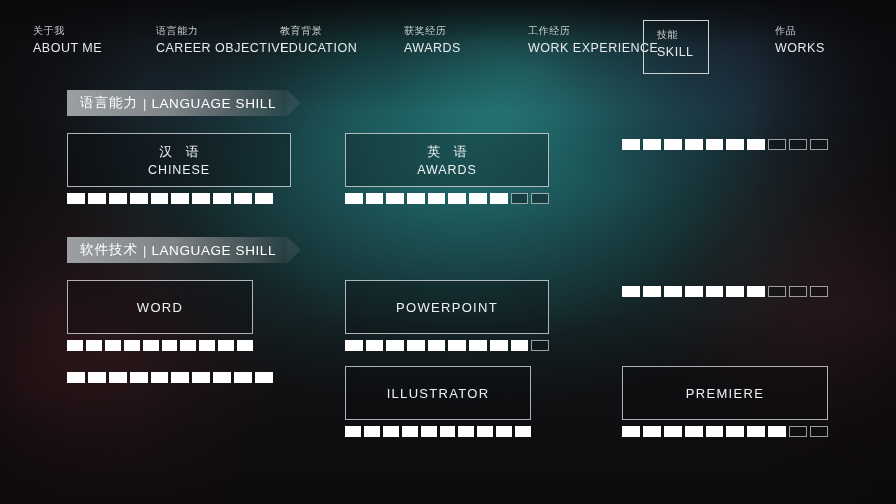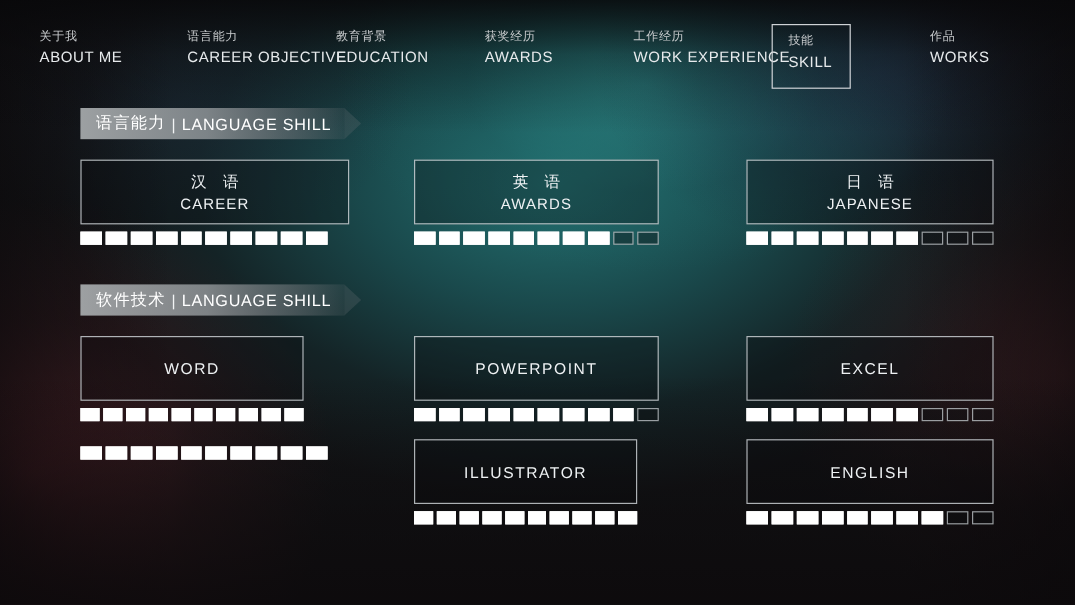--- a/index.html
+++ b/index.html
@@ -129,21 +129,21 @@
     <div class="sec-head" style="top: 90px; left: 67px;">
       <div class="sec-bar">
         <span class="sec-cn">语言能力</span>
         <span class="sec-sep">|</span>
         <span class="sec-en">LANGUAGE SHILL</span>
       </div>
     </div>
     <div class="card" style="left: 67px; top: 133px; width: 224px;">
       <div class="card-box">
         <div class="card-cn">汉 语</div>
-        <div class="card-en">CAREER</div>
+        <div class="card-en">CHINESE</div>
       </div>
       <div class="meter">
         <div class="seg on" style="width: 17.9px;"></div>
         <div class="seg on" style="width: 17.9px;"></div>
         <div class="seg on" style="width: 17.9px;"></div>
         <div class="seg on" style="width: 17.9px;"></div>
         <div class="seg on" style="width: 17.9px;"></div>
         <div class="seg on" style="width: 17.9px;"></div>
         <div class="seg on" style="width: 17.9px;"></div>
         <div class="seg on" style="width: 17.9px;"></div>
@@ -163,24 +163,20 @@
         <div class="seg on" style="width: 17.7px;"></div>
         <div class="seg on" style="width: 17.7px;"></div>
         <div class="seg on" style="width: 17.7px;"></div>
         <div class="seg on" style="width: 17.7px;"></div>
         <div class="seg on" style="width: 17.7px;"></div>
         <div class="seg off" style="width: 17.7px;"></div>
         <div class="seg off" style="width: 17.7px;"></div>
       </div>
     </div>
     <div class="card" style="left: 622px; top: 133px; width: 206px;">
-      <div class="card-box">
-        <div class="card-cn">日 语</div>
-        <div class="card-en">JAPANESE</div>
-      </div>
       <div class="meter">
         <div class="seg on" style="width: 17.9px;"></div>
         <div class="seg on" style="width: 17.9px;"></div>
         <div class="seg on" style="width: 17.9px;"></div>
         <div class="seg on" style="width: 17.9px;"></div>
         <div class="seg on" style="width: 17.9px;"></div>
         <div class="seg on" style="width: 17.9px;"></div>
         <div class="seg on" style="width: 17.9px;"></div>
         <div class="seg off" style="width: 17.9px;"></div>
         <div class="seg off" style="width: 17.9px;"></div>
@@ -222,23 +218,20 @@
         <div class="seg on" style="width: 17.7px;"></div>
         <div class="seg on" style="width: 17.7px;"></div>
         <div class="seg on" style="width: 17.7px;"></div>
         <div class="seg on" style="width: 17.7px;"></div>
         <div class="seg on" style="width: 17.7px;"></div>
         <div class="seg on" style="width: 17.7px;"></div>
         <div class="seg off" style="width: 17.7px;"></div>
       </div>
     </div>
     <div class="card" style="left: 622px; top: 280px; width: 206px;">
-      <div class="card-box">
-        <div class="card-en solo">EXCEL</div>
-      </div>
       <div class="meter">
         <div class="seg on" style="width: 17.9px;"></div>
         <div class="seg on" style="width: 17.9px;"></div>
         <div class="seg on" style="width: 17.9px;"></div>
         <div class="seg on" style="width: 17.9px;"></div>
         <div class="seg on" style="width: 17.9px;"></div>
         <div class="seg on" style="width: 17.9px;"></div>
         <div class="seg on" style="width: 17.9px;"></div>
         <div class="seg off" style="width: 17.9px;"></div>
         <div class="seg off" style="width: 17.9px;"></div>
@@ -271,21 +264,21 @@
         <div class="seg on" style="width: 17.7px;"></div>
         <div class="seg on" style="width: 17.7px;"></div>
         <div class="seg on" style="width: 17.7px;"></div>
         <div class="seg on" style="width: 17.7px;"></div>
         <div class="seg on" style="width: 17.7px;"></div>
         <div class="seg on" style="width: 17.7px;"></div>
       </div>
     </div>
     <div class="card" style="left: 622px; top: 366px; width: 206px;">
       <div class="card-box">
-        <div class="card-en solo">ENGLISH</div>
+        <div class="card-en solo">PREMIERE</div>
       </div>
       <div class="meter">
         <div class="seg on" style="width: 17.9px;"></div>
         <div class="seg on" style="width: 17.9px;"></div>
         <div class="seg on" style="width: 17.9px;"></div>
         <div class="seg on" style="width: 17.9px;"></div>
         <div class="seg on" style="width: 17.9px;"></div>
         <div class="seg on" style="width: 17.9px;"></div>
         <div class="seg on" style="width: 17.9px;"></div>
         <div class="seg on" style="width: 17.9px;"></div>

